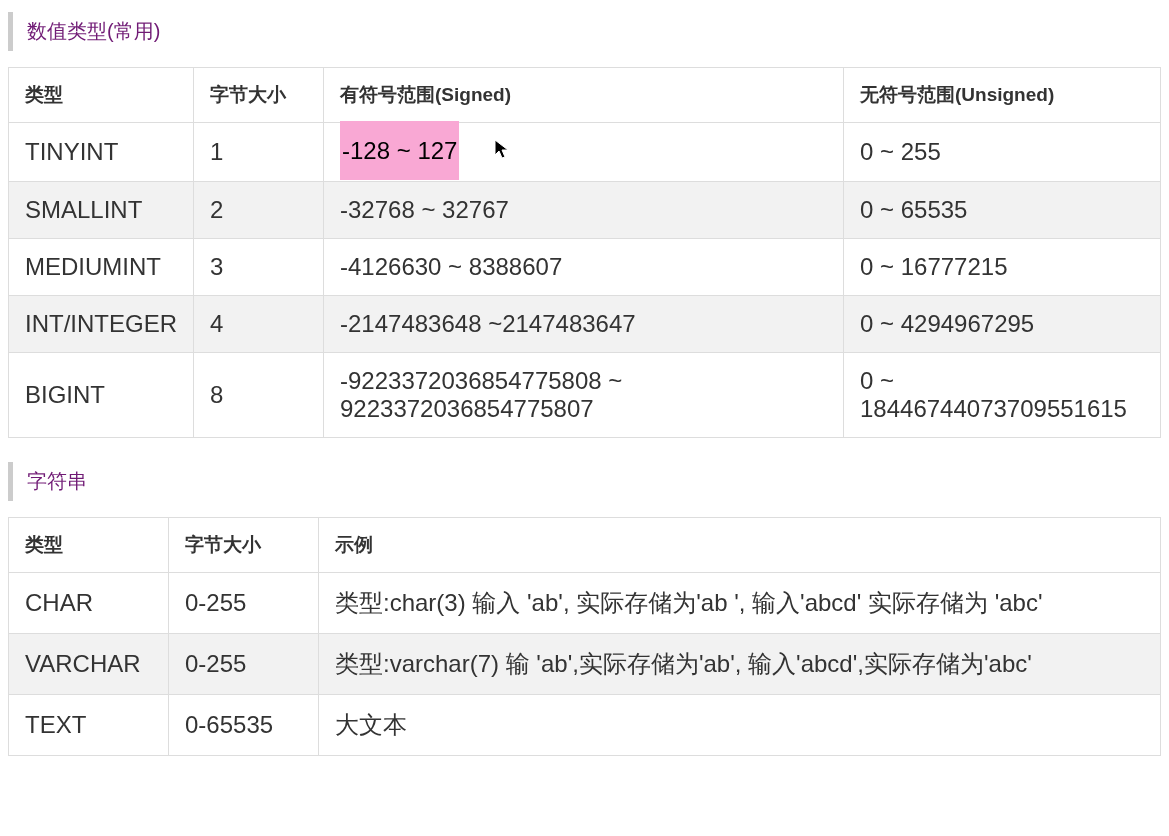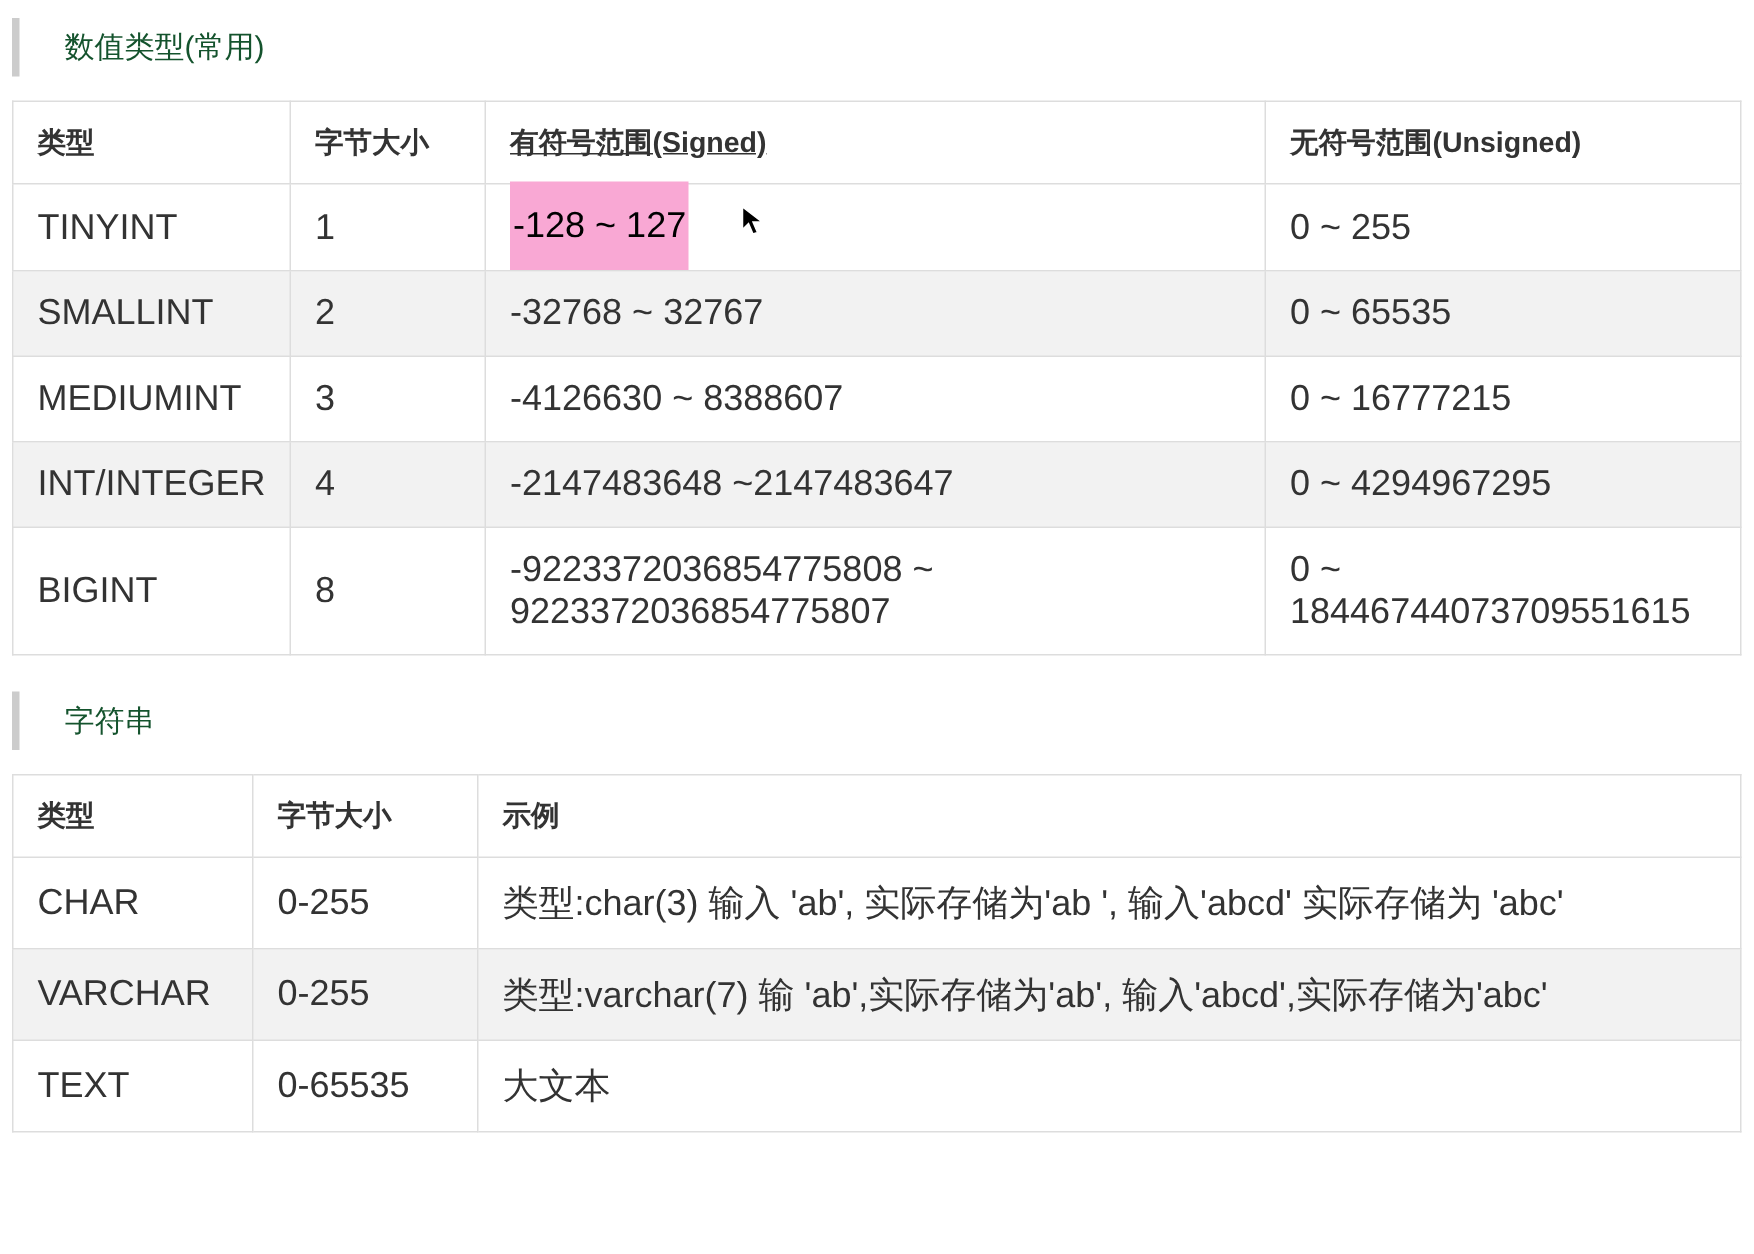--- a/index.html
+++ b/index.html
@@ -10,22 +10,22 @@
     body {
       font-family: -apple-system, BlinkMacSystemFont, "Segoe UI", "PingFang SC", "Hiragino Sans GB", "Microsoft YaHei", sans-serif;
       background: #ffffff;
       padding: 8px;
       font-size: 18px;
       color: #333;
       width: 1169px;
     }
     .section-title {
       border-left: 5px solid #cccccc;
-      padding: 6px 30px;
-      color: #14532d;
+      padding: 6px 14px;
+      color: #701a75;
       font-size: 20px;
       margin-bottom: 16px;
       margin-top: 4px;
       font-weight: 400;
     }
     table {
       width: 100%;
       border-collapse: collapse;
       margin-bottom: 24px;
     }
@@ -52,21 +52,20 @@
       background: #ffffff;
     }
     .numeric-table .col-type {
       width: 160px;
     }
     .numeric-table .col-bytes {
       width: 130px;
     }
     .numeric-table .col-signed {
       width: 520px;
-      text-decoration: underline;
     }
     .string-table .col-type {
       width: 160px;
     }
     .string-table .col-bytes {
       width: 150px;
     }
     .highlighted {
       background: #f9a8d4;
       color: #000;

